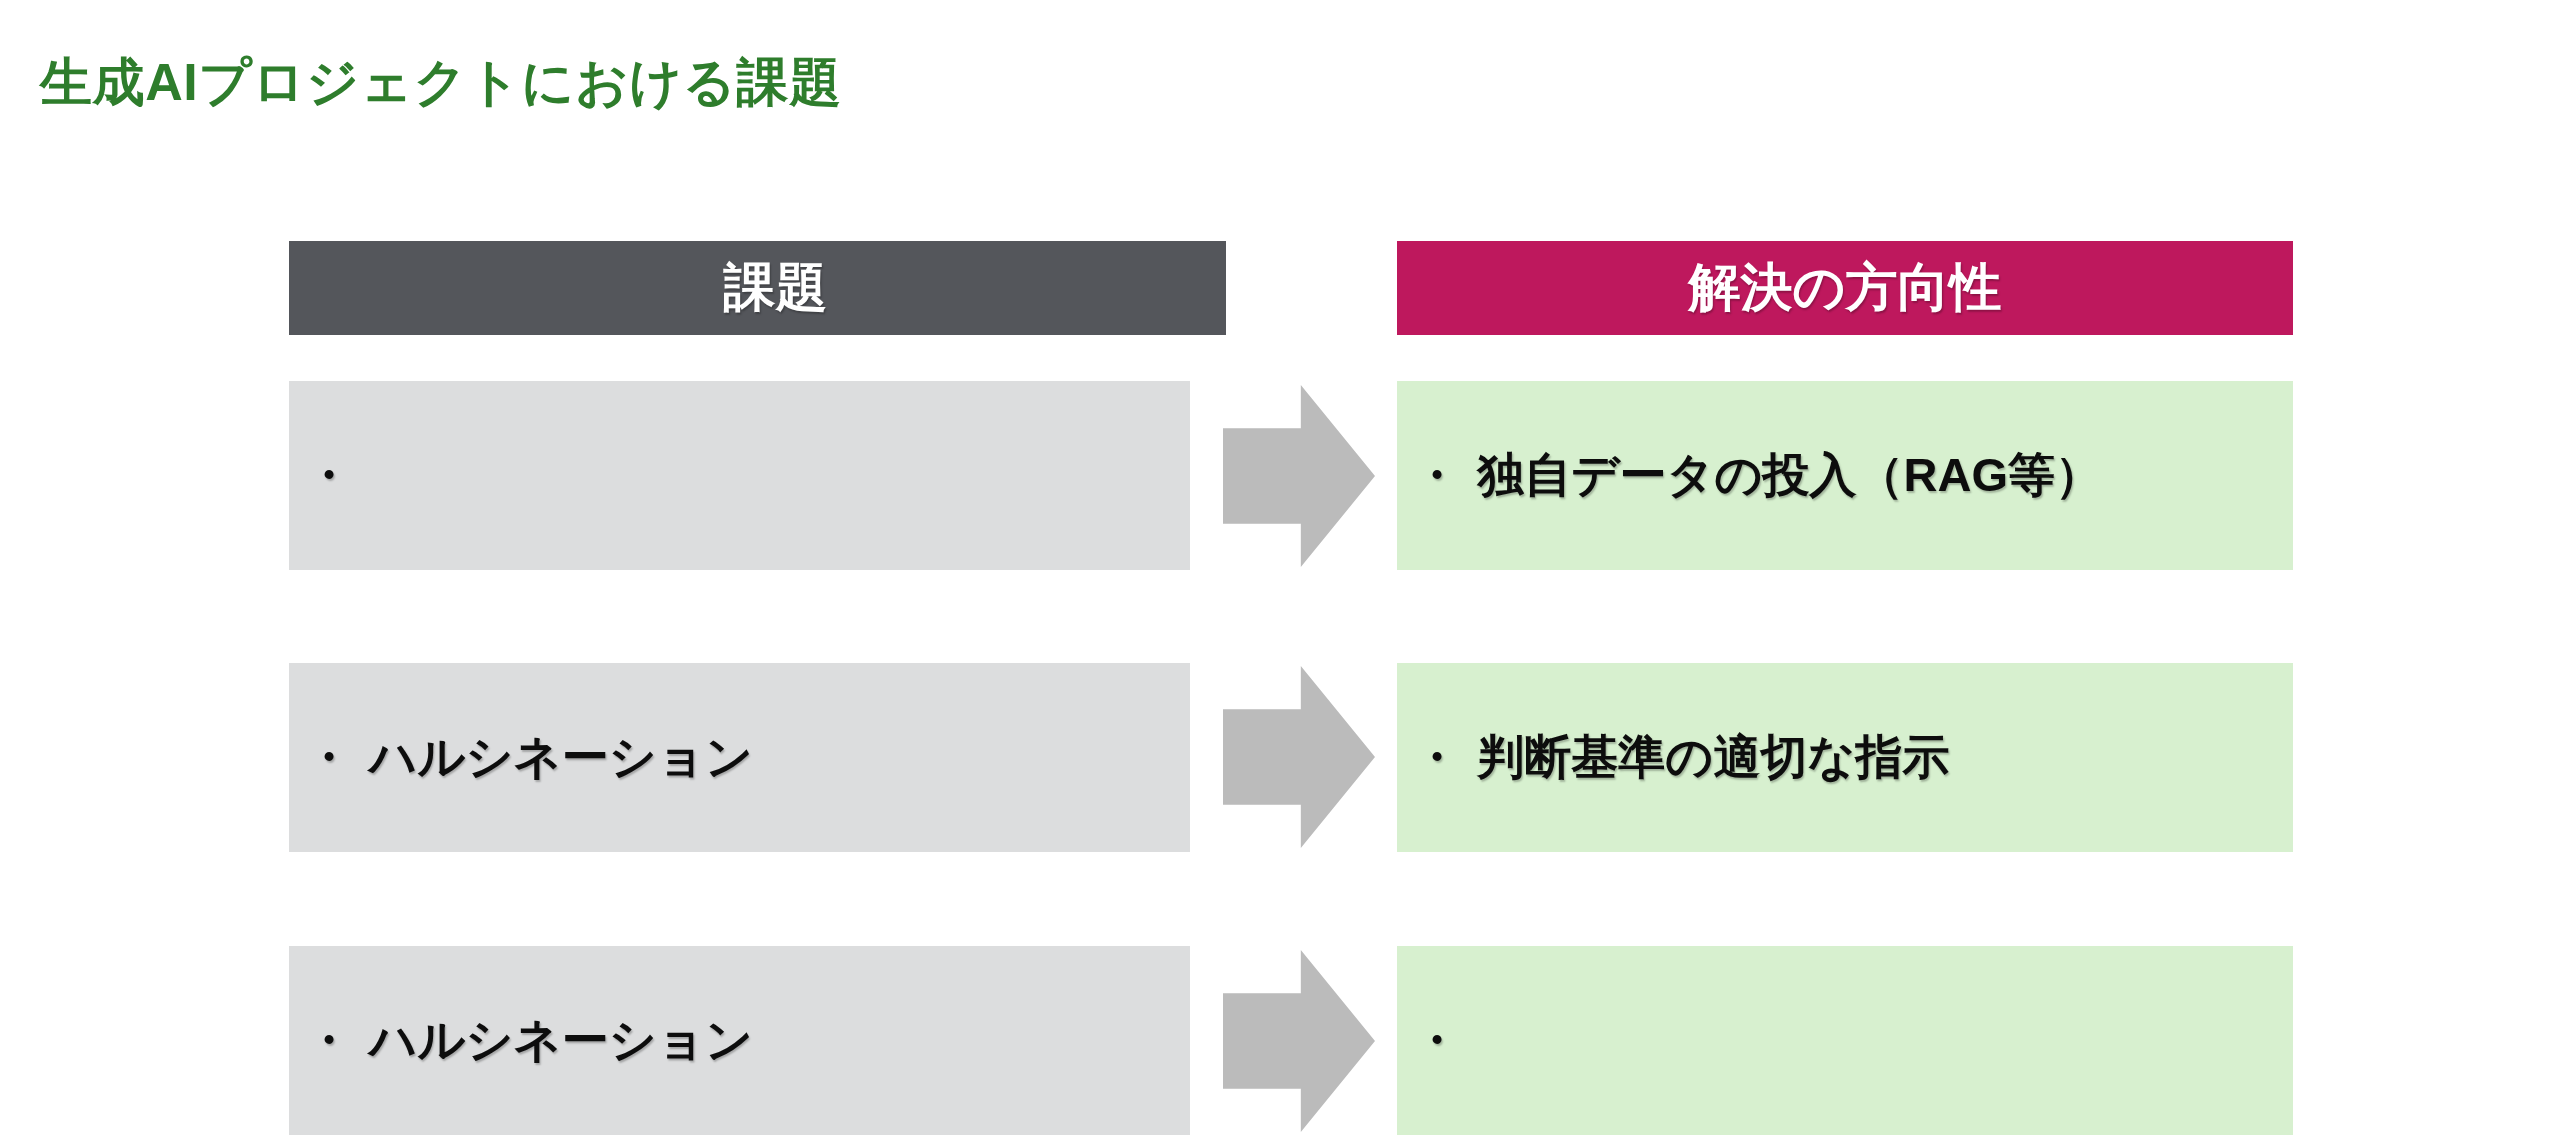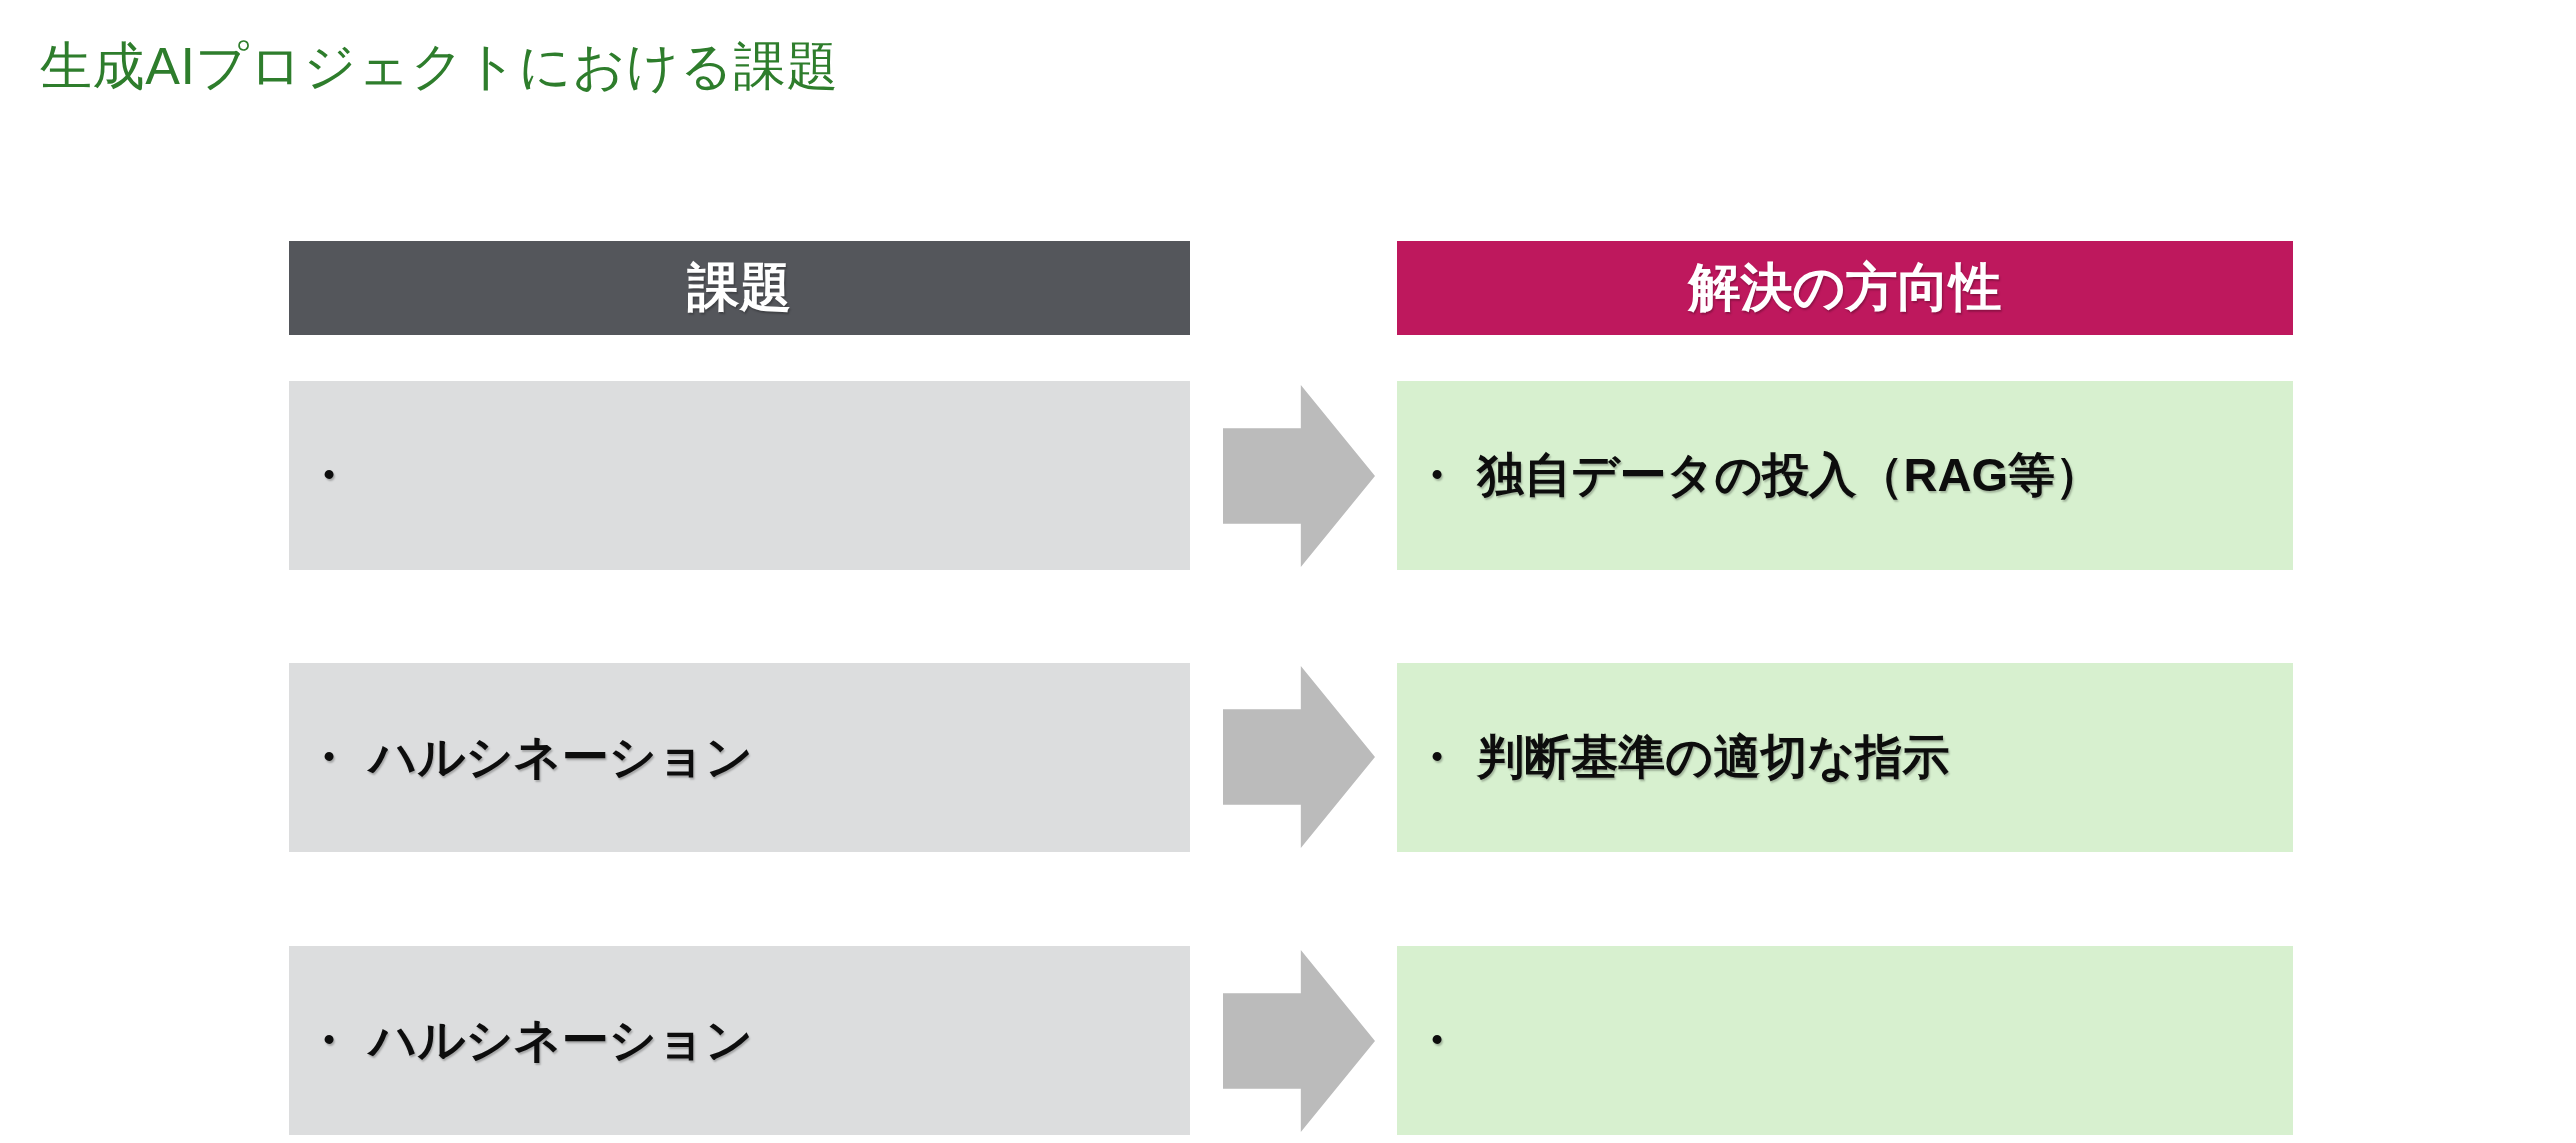--- a/index.html
+++ b/index.html
@@ -11,24 +11,24 @@
     position: relative;
     width: 2576px;
     height: 1144px;
     background: #ffffff;
     overflow: hidden;
     font-family: "Liberation Sans", "DejaVu Sans", sans-serif;
   }
   .slide-title {
     position: absolute;
     left: 40px;
-    top: 38px;
+    top: 54px;
     font-size: 52px;
     line-height: 1.1;
-    font-weight: normal;
+    font-weight: bold;
     color: #2E7D2C;
     letter-spacing: 0.6px;
     white-space: nowrap;
   }
   .col-header {
     position: absolute;
     top: 241px;
     height: 94px;
     display: flex;
     align-items: center;
@@ -36,20 +36,21 @@
     color: #ffffff;
     font-size: 52px;
     font-weight: bold;
     white-space: nowrap;
     text-shadow: 1.2px 1.9px 1.9px rgba(0,0,0,0.25);
   }
   .col-header.left {
     left: 289px;
     width: 901px;
     background: #54565B;
+    padding-left: 36px;
   }
   .col-header.right {
     left: 1397px;
     width: 896px;
     background: #be185d;
   }
   .item-box {
     position: absolute;
     height: 189px;
     display: flex;

